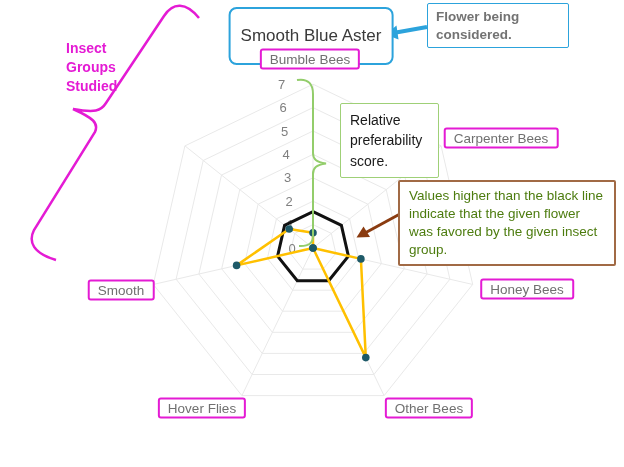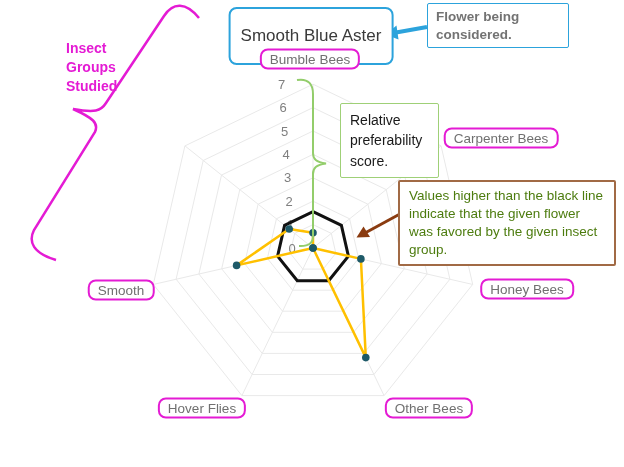--- a/index.html
+++ b/index.html
@@ -9,21 +9,21 @@
   }
   .canvas svg{position:absolute;left:0;top:0;}
   .box{position:absolute;background:#ffffff;box-sizing:border-box;}
   .centered{transform:translate(-50%,-50%);}
   .title-box{
     left:311px;top:36px;
     border:2.5px solid #2CA3DC;border-radius:8px;
     padding:17px 10px;font-size:17px;color:#3A3A3A;white-space:nowrap;
   }
   .cat{
-    border:2px solid #E41BD4;border-radius:8px;
+    border:2px solid #E41BD4;border-radius:3px;
     padding:1px 8px;font-size:13.5px;color:#707070;white-space:nowrap;
   }
   #cat-0{left:310px;top:59px;}
   #cat-1{left:501px;top:138px;}
   #cat-2{left:527px;top:289px;}
   #cat-3{left:429px;top:408px;}
   #cat-4{left:202px;top:408px;}
   #cat-5{left:121px;top:290px;}
   #cat-6{left:144px;top:137px;}
   .flower-callout{

